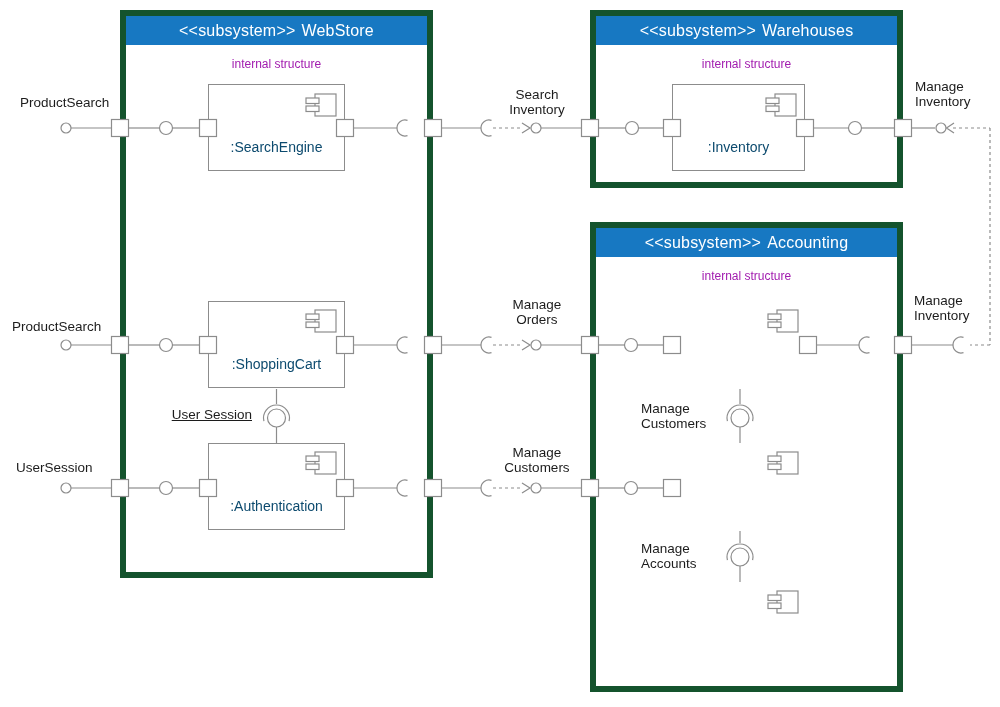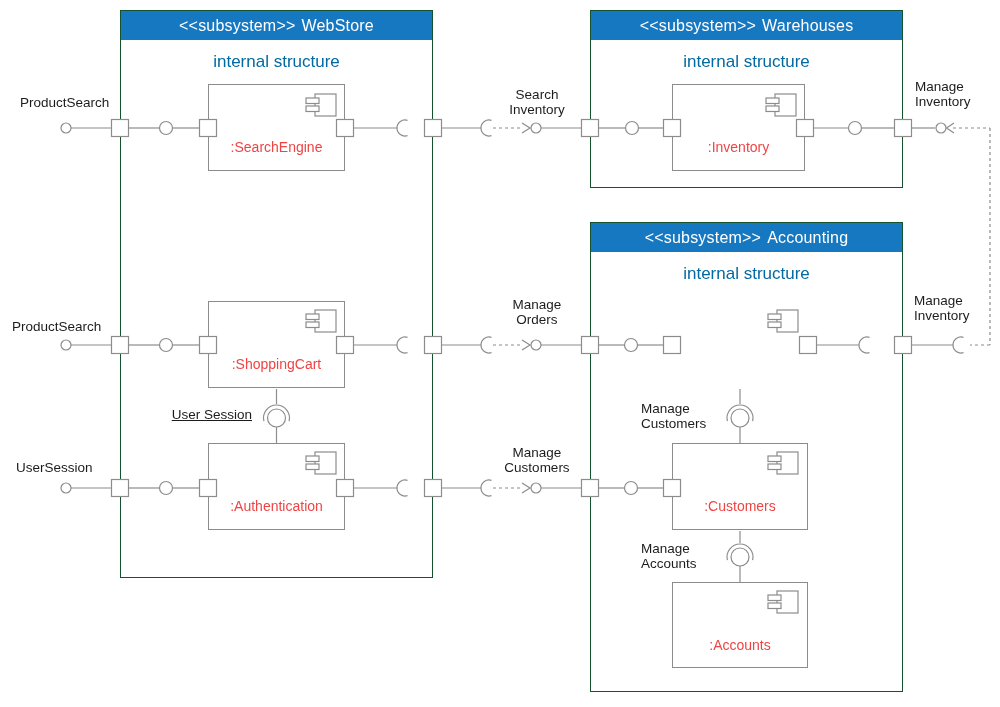--- a/index.html
+++ b/index.html
@@ -2,33 +2,33 @@
 <html><head>
 <meta charset="utf-8">
 <style>
   html,body{margin:0;padding:0;background:#fff;}
   .stage{
     position:relative;width:1000px;height:707px;background:#ffffff;
     font-family:"Liberation Sans", sans-serif;color:#1c1c1c;overflow:hidden;
   }
   .wires{position:absolute;left:0;top:0;z-index:5;pointer-events:none;}
   .subsystem{
-    position:absolute;background:#ffffff;border:1px solid #14532d;z-index:1;box-sizing:border-box;
+    position:absolute;background:#ffffff;border:6px solid #14532d;z-index:1;box-sizing:border-box;
   }
   .subsys-header{
     height:29px;background:#1778c2;color:#ffffff;display:flex;align-items:center;justify-content:center;
     font-size:16px;letter-spacing:.2px;white-space:pre;
   }
   .subsys-header .stereo{font-weight:400;}
   .subsys-header .sname{font-weight:400;margin-left:6px;}
-  .internal{width:100%;text-align:center;font-size:17px;color:#0369a1;margin-top:12px;}
+  .internal{width:100%;text-align:center;font-size:12px;color:#a21caf;margin-top:12px;}
   .component{
     position:absolute;background:#ffffff;border:1px solid #8c8c8c;z-index:2;box-sizing:border-box;
   }
-  .cname{position:absolute;left:0;right:0;top:54px;text-align:center;font-size:14px;color:#ef4444;}
+  .cname{position:absolute;left:0;right:0;top:54px;text-align:center;font-size:14px;color:#0c4a6e;}
   .lbl{position:absolute;font-size:13.5px;line-height:15px;color:#1c1c1c;z-index:3;}
   .lbl.center{text-align:center;}
   .lbl.right{text-align:right;}
   .lbl div{white-space:nowrap;}
 </style>
 </head>
 <body>
 
 <div class="stage">
 
@@ -51,26 +51,20 @@
     <div class="cname">:SearchEngine</div>
   </div>
   <div class="component" style="left:208px;top:301px;width:137px;height:87px;">
     <div class="cname">:ShoppingCart</div>
   </div>
   <div class="component" style="left:208px;top:443px;width:137px;height:87px;">
     <div class="cname">:Authentication</div>
   </div>
   <div class="component" style="left:672px;top:84px;width:133px;height:87px;">
     <div class="cname">:Inventory</div>
-  </div>
-  <div class="component" style="left:672px;top:443px;width:136px;height:87px;">
-    <div class="cname">:Customers</div>
-  </div>
-  <div class="component" style="left:672px;top:582px;width:136px;height:86px;">
-    <div class="cname">:Accounts</div>
   </div>
 
   <div class="lbl" style="left:20px;top:95px;">ProductSearch</div>
   <div class="lbl" style="left:12px;top:319px;">ProductSearch</div>
   <div class="lbl" style="left:16px;top:460px;">UserSession</div>
 
   <div class="lbl center" style="left:477px;top:87px;width:120px;">
     <div>Search</div>
     <div>Inventory</div>
   </div>

